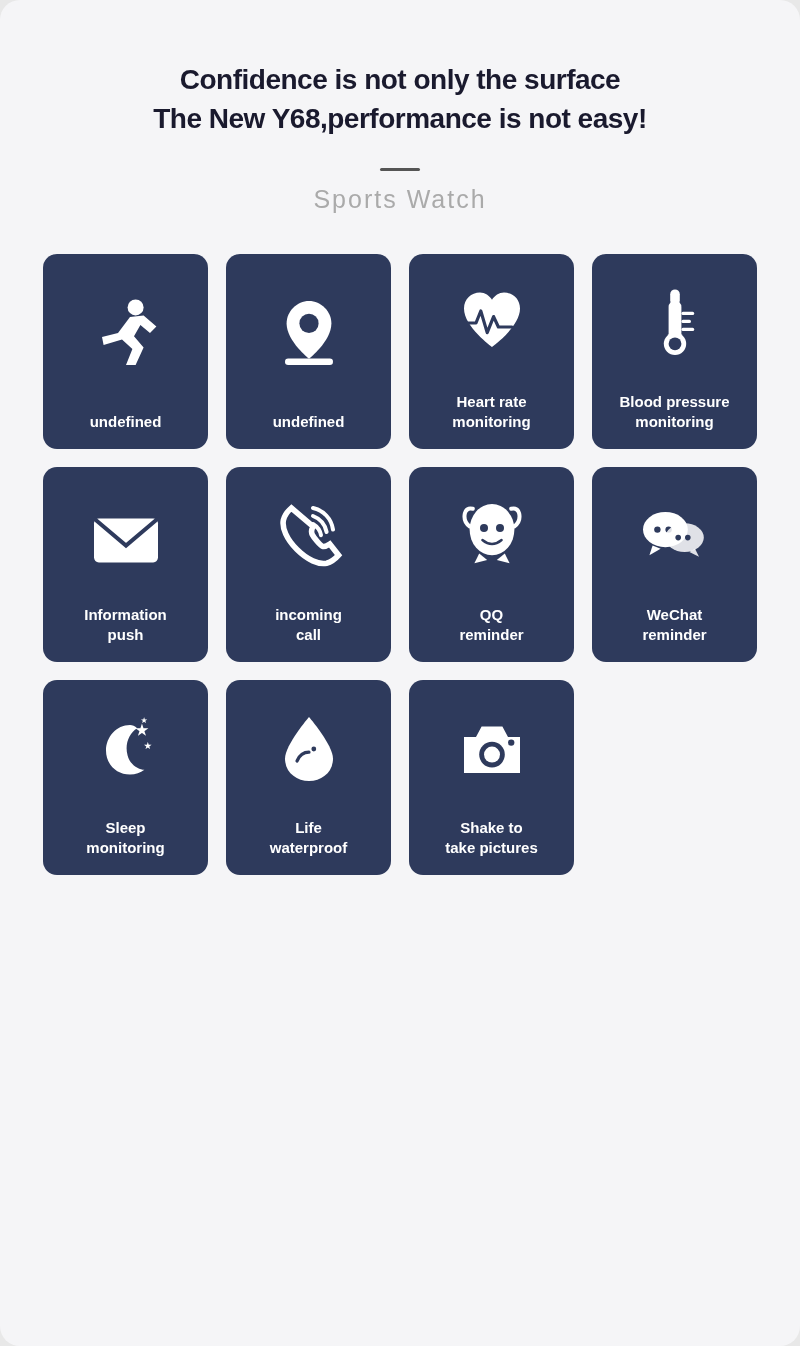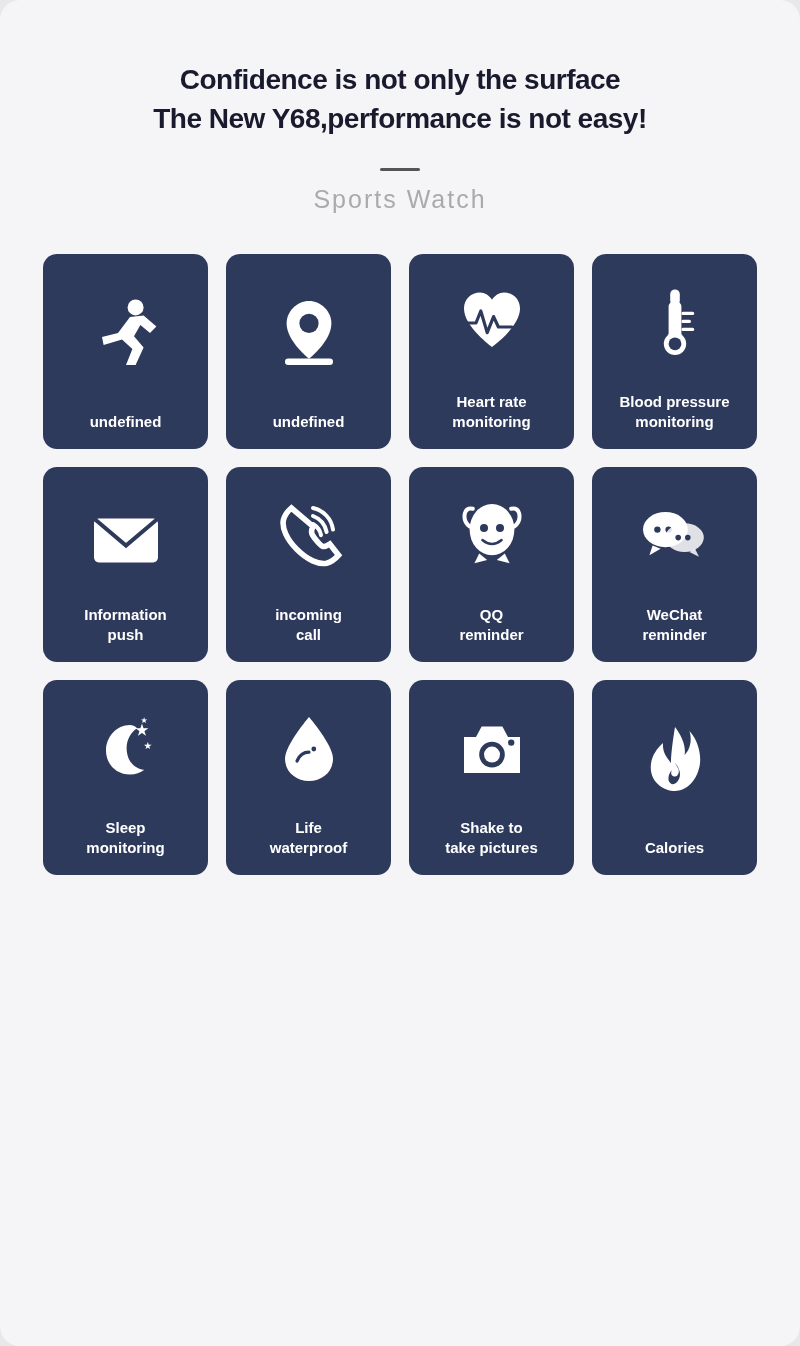--- a/index.html
+++ b/index.html
@@ -225,24 +225,15 @@
         <div class="icon-area">
           <svg viewBox="0 0 100 100" xmlns="http://www.w3.org/2000/svg">
     <path d="M15 35 L15 80 L85 80 L85 35 L70 35 L63 22 L37 22 L30 35 Z" fill="white"></path>
     <circle cx="50" cy="57" r="16" fill="#2e3a5c"></circle>
     <circle cx="50" cy="57" r="10" fill="white"></circle>
     <circle cx="74" cy="42" r="4" fill="#2e3a5c"></circle>
   </svg>
         </div>
         <div class="card-label">Shake to<br>take pictures</div>
       </div>
-      <div class="feature-card">
-        <div class="icon-area">
-          <svg viewBox="0 0 100 100" xmlns="http://www.w3.org/2000/svg">
-    <path d="M50 10 C50 10 65 28 62 45 C72 35 70 20 68 15 C80 28 84 48 80 62 C76 78 64 90 50 90 C36 90 22 80 20 65 C18 50 26 38 35 30 C34 44 42 50 45 55 C45 40 50 10 50 10Z" fill="white"></path>
-    <path d="M50 55 C50 55 58 63 56 72 C54 80 48 84 44 80 C40 76 42 68 46 64 C44 68 46 72 50 72 C54 72 56 66 54 62 Z" fill="#2e3a5c"></path>
-  </svg>
-        </div>
-        <div class="card-label">Calories</div>
-      </div>
     </div>
 
 </div>
 
 </body></html>

